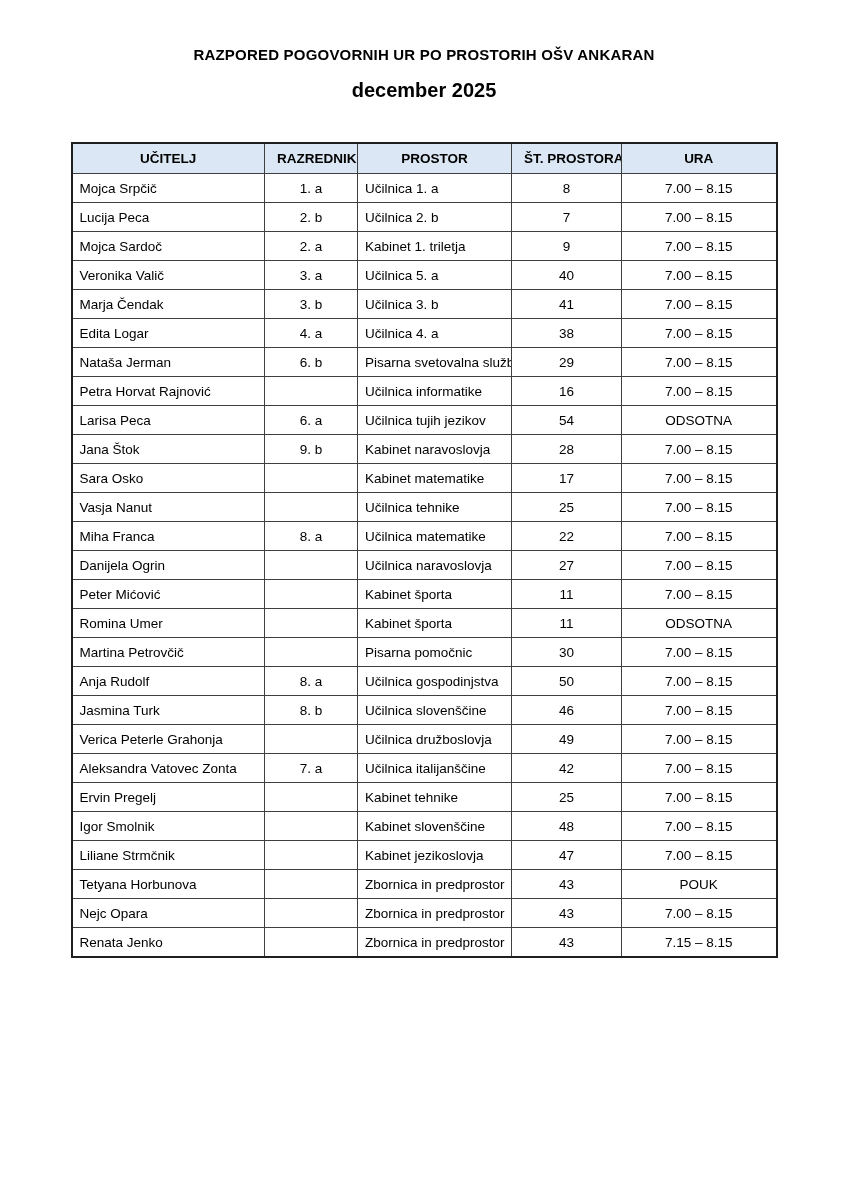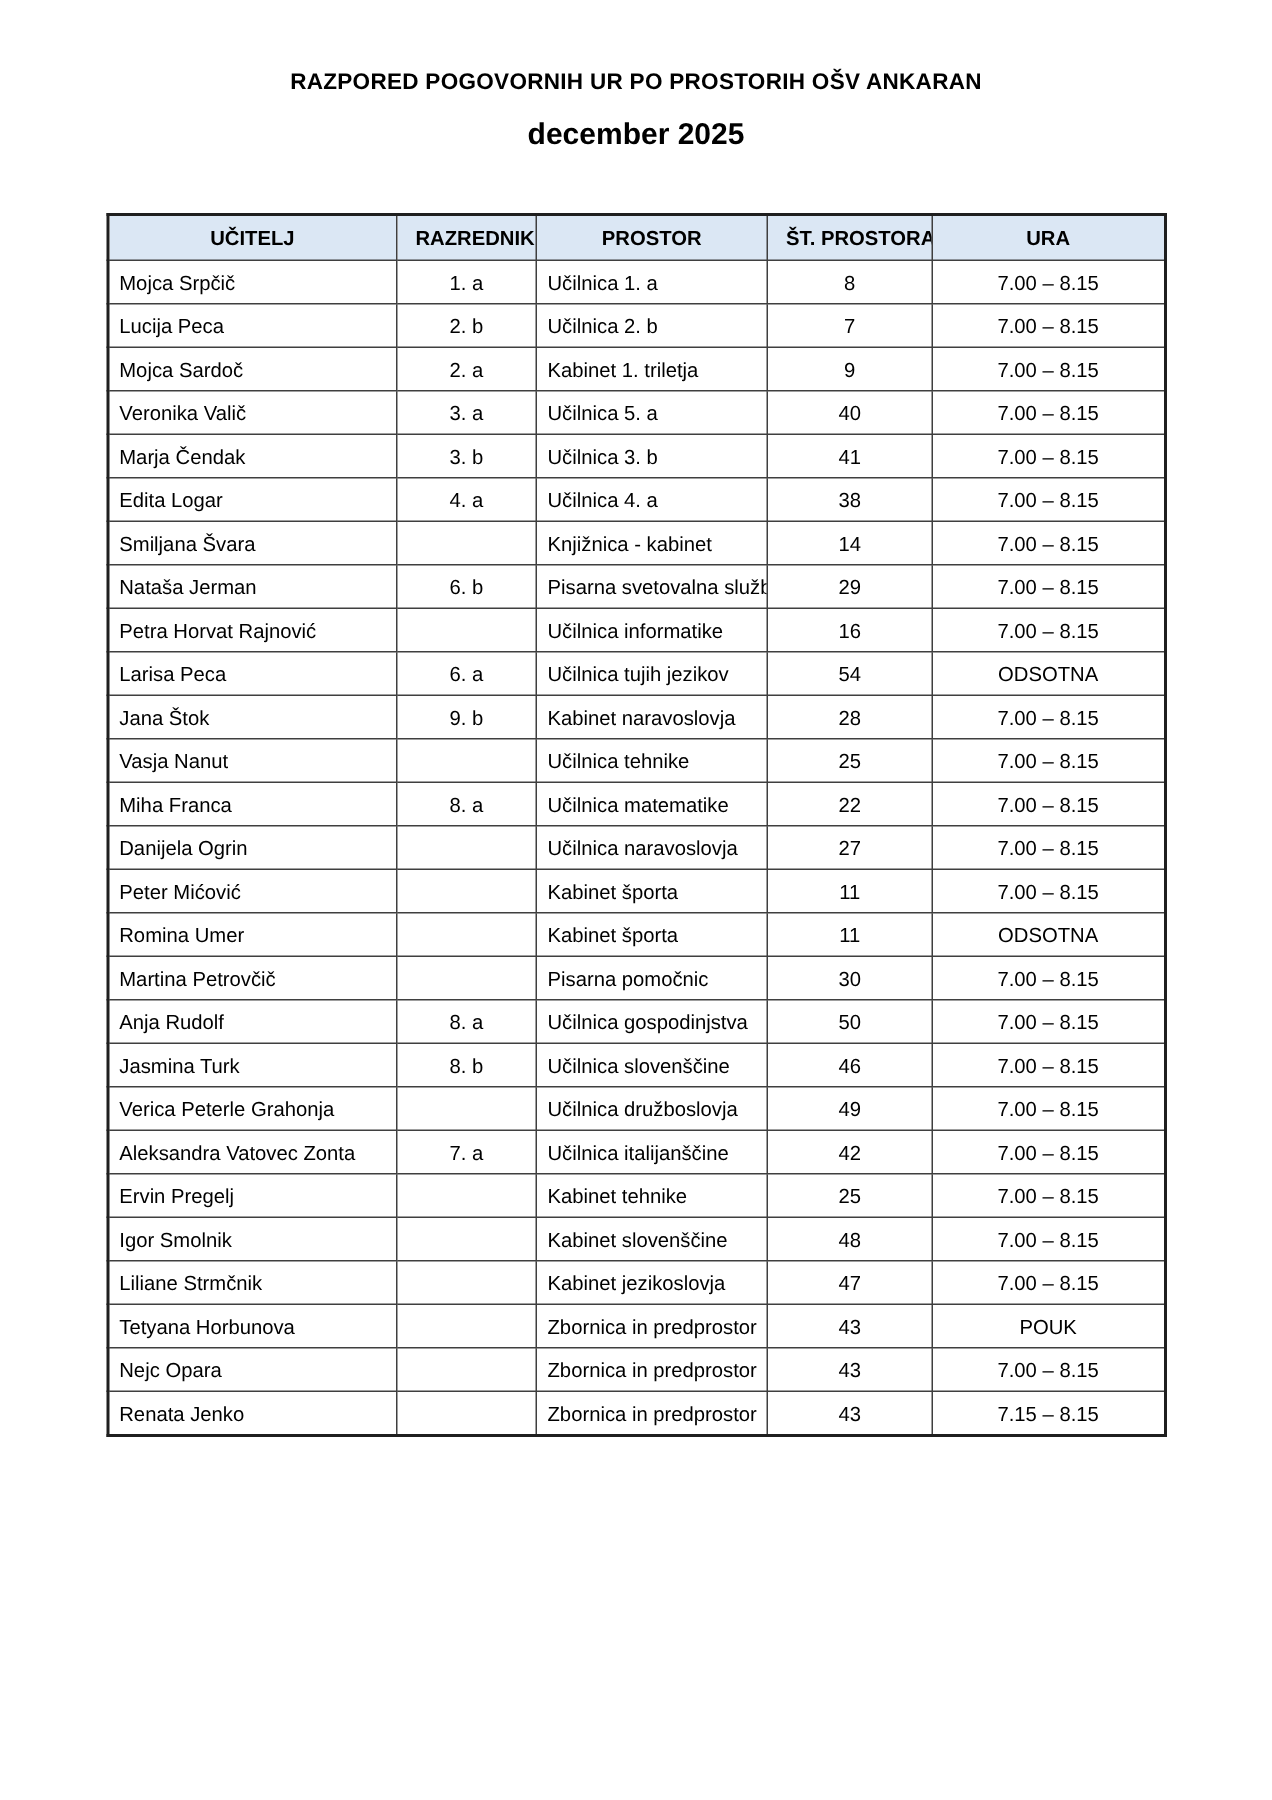--- a/index.html
+++ b/index.html
@@ -127,27 +127,20 @@
     <td class="center">7.00 – 8.15</td>
   </tr>
         <tr>
     <td>Edita Logar</td>
     <td class="center">4. a</td>
     <td>Učilnica 4. a</td>
     <td class="center">38</td>
     <td class="center">7.00 – 8.15</td>
   </tr>
         <tr>
-    <td>Smiljana Švara</td>
-    <td class="center"></td>
-    <td>Knjižnica - kabinet</td>
-    <td class="center">14</td>
-    <td class="center">7.00 – 8.15</td>
-  </tr>
-        <tr>
     <td>Nataša Jerman</td>
     <td class="center">6. b</td>
     <td>Pisarna svetovalna služba</td>
     <td class="center">29</td>
     <td class="center">7.00 – 8.15</td>
   </tr>
         <tr>
     <td>Petra Horvat Rajnović</td>
     <td class="center"></td>
     <td>Učilnica informatike</td>
@@ -162,20 +155,27 @@
     <td class="center">ODSOTNA</td>
   </tr>
         <tr>
     <td>Jana Štok</td>
     <td class="center">9. b</td>
     <td>Kabinet naravoslovja</td>
     <td class="center">28</td>
     <td class="center">7.00 – 8.15</td>
   </tr>
         <tr>
+    <td>Sara Osko</td>
+    <td class="center"></td>
+    <td>Kabinet matematike</td>
+    <td class="center">17</td>
+    <td class="center">7.00 – 8.15</td>
+  </tr>
+        <tr>
     <td>Vasja Nanut</td>
     <td class="center"></td>
     <td>Učilnica tehnike</td>
     <td class="center">25</td>
     <td class="center">7.00 – 8.15</td>
   </tr>
         <tr>
     <td>Miha Franca</td>
     <td class="center">8. a</td>
     <td>Učilnica matematike</td>

